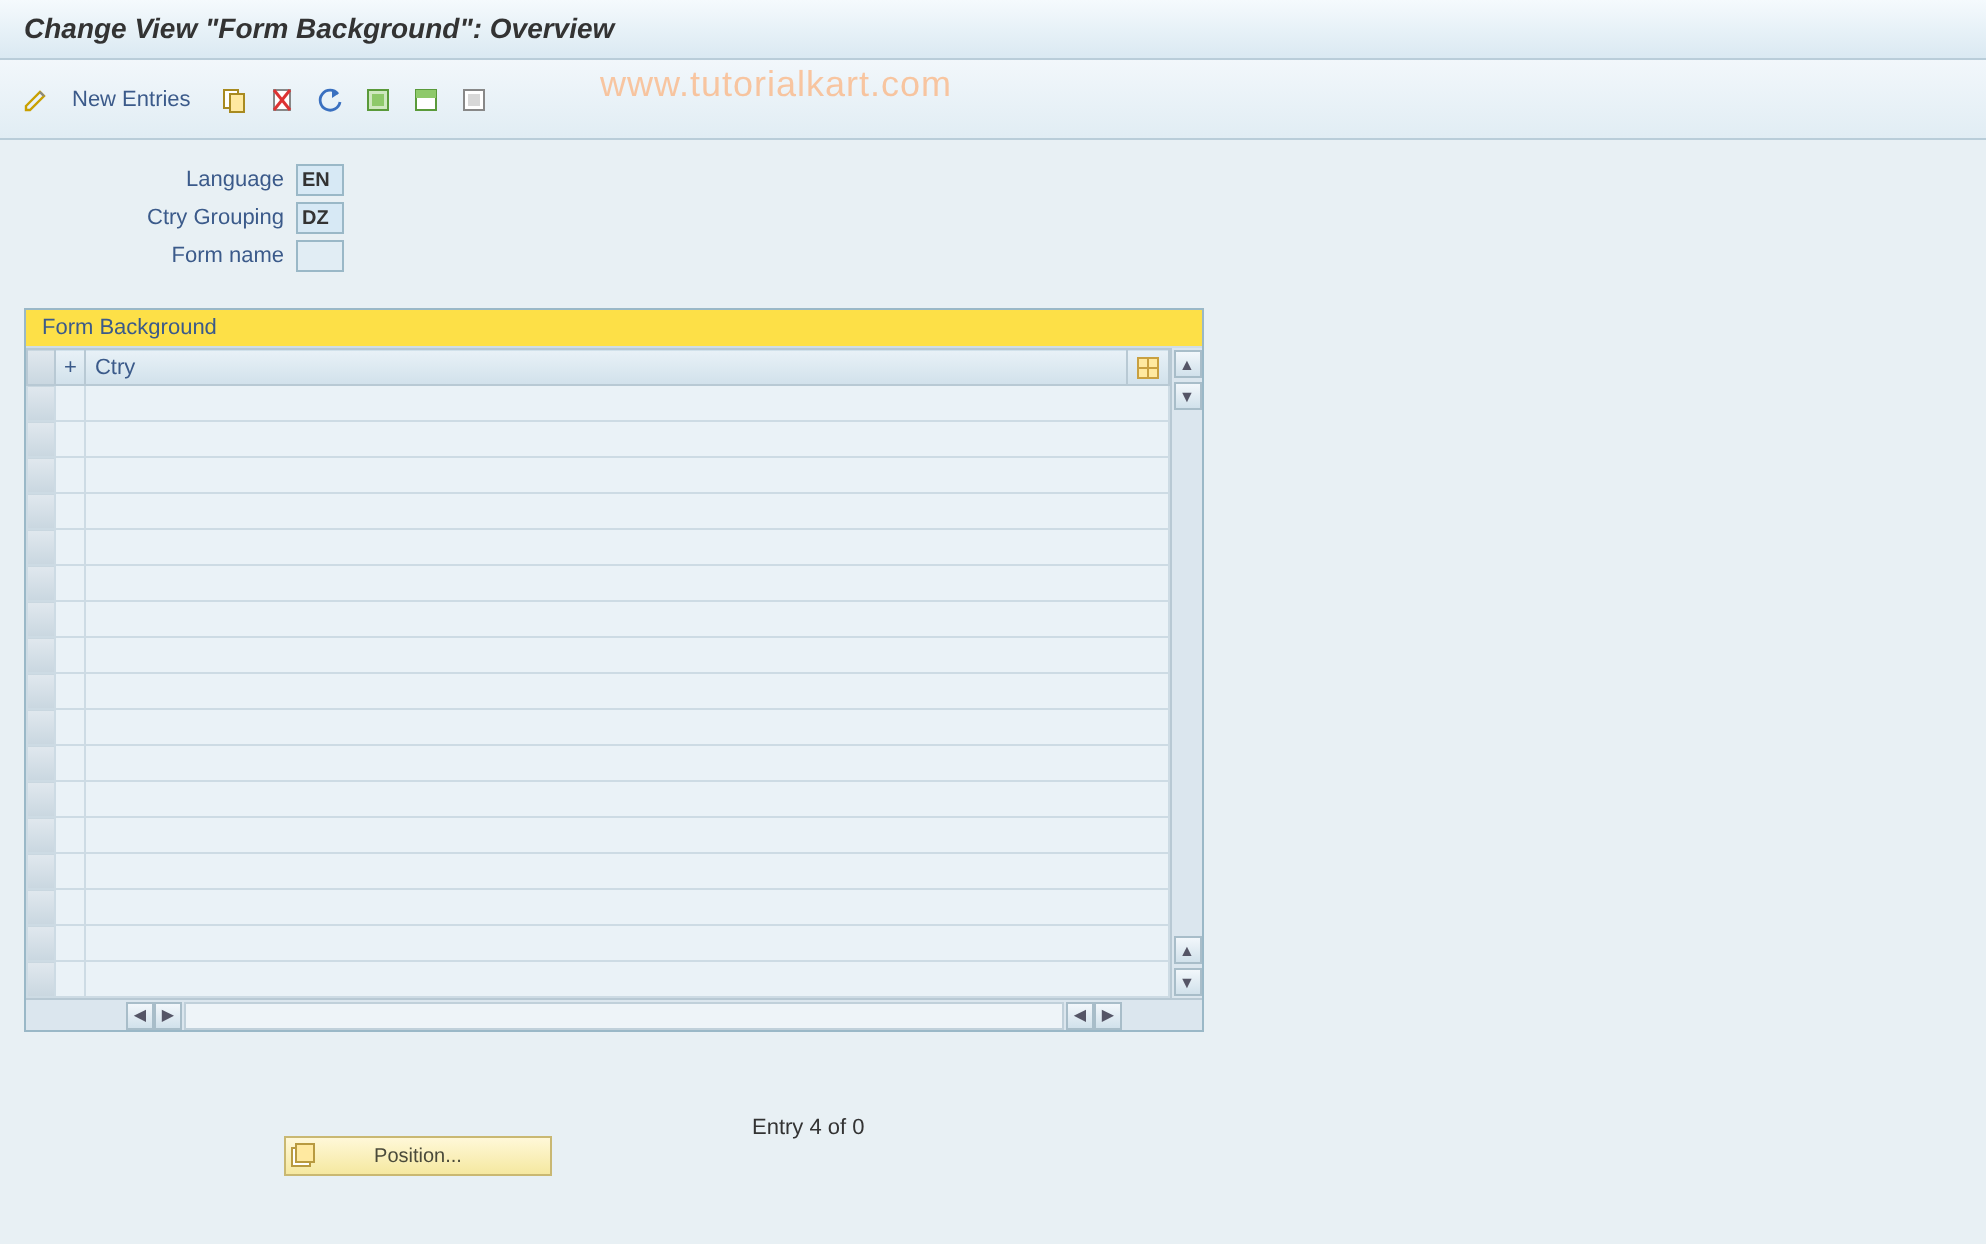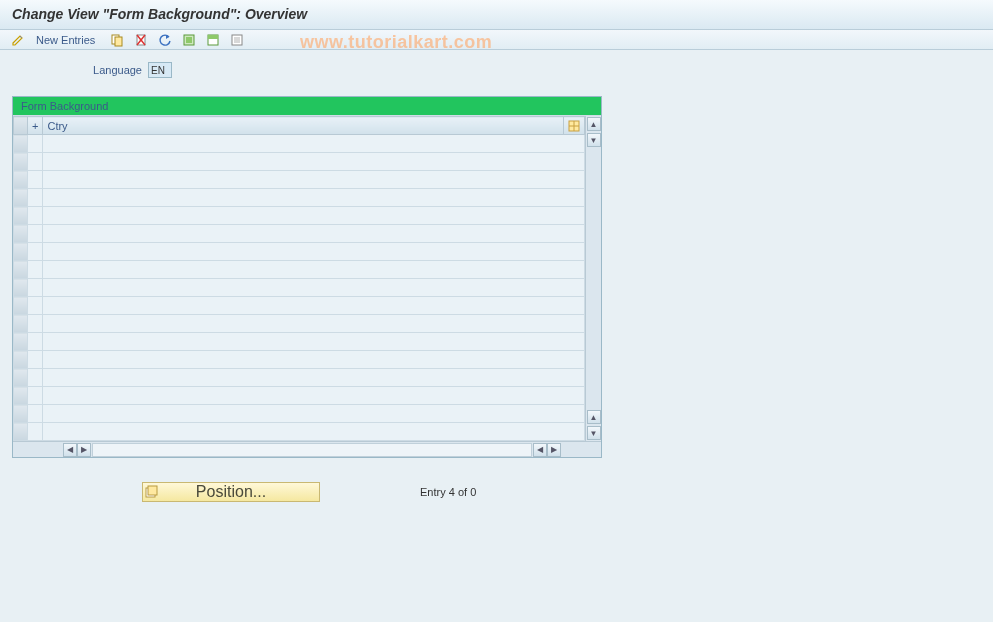--- a/index.html
+++ b/index.html
@@ -16,35 +16,35 @@
     height: 30px;
     background: linear-gradient(#f5fafd, #dae9f2);
     border-bottom: 1px solid #b9cdd9;
     padding: 6px 12px;
     font-style: italic;
     font-weight: bold;
     font-size: 14px;
     color: #333;
   }
   .toolbar {
-    height: 20px;
+    height: 40px;
     background: linear-gradient(#f2f7fb, #e1edf4);
     border-bottom: 1px solid #b9cdd9;
     display: flex;
     align-items: center;
     padding: 0 8px;
     gap: 4px;
     position: relative;
   }
   .watermark {
     position: absolute;
     left: 300px;
     top: 2px;
     font-size: 18px;
-    font-weight: bold;
+    font-weight: normal;
     color: rgba(255,165,100,0.6);
     letter-spacing: 0.5px;
     pointer-events: none;
   }
   .tb-btn {
     height: 20px;
     min-width: 20px;
     display: inline-flex;
     align-items: center;
     justify-content: center;
@@ -76,34 +76,35 @@
   .fld-input {
     width: 24px;
     height: 16px;
     padding: 0 2px;
     font-size: 10px;
     font-family: inherit;
     text-align: left;
     background: #d7e9f5;
     border: 1px solid #9ab8c7;
     color: #333;
+    font-weight: bold;
   }
   .fld-input.empty { background: #e1edf4; }
 
   .grid-panel {
     margin-top: 18px;
     width: 590px;
     border: 1px solid #9ab8c7;
     background: #e1edf4;
   }
   .grid-title {
     padding: 3px 8px;
     color: #3b5a8a;
     font-size: 11px;
-    background: #22c55e;
+    background: #fde047;
     border-bottom: 1px solid #cfdde6;
   }
   .grid-wrap {
     display: flex;
   }
   .grid-table {
     flex: 1;
     border-collapse: collapse;
     font-size: 11px;
   }
@@ -177,32 +178,33 @@
   }
 
   .footer {
     margin-top: 24px;
     display: flex;
     align-items: center;
     gap: 100px;
     padding-left: 130px;
   }
   .position-btn {
-    width: 178px;
+    width: 134px;
     height: 20px;
     background: linear-gradient(#fff8d8, #f5e8a0);
     border: 1px solid #c9b872;
     display: flex;
     align-items: center;
     justify-content: center;
     gap: 8px;
     cursor: pointer;
     color: #4a4a3a;
-    font-size: 16px;
+    font-size: 10px;
     position: relative;
+    margin-top: 28px;
   }
   .position-btn .picon {
     position: absolute;
     left: 2px;
     width: 14px; height: 14px;
     display:flex; align-items:center; justify-content:center;
   }
   .entry-text { color: #333; }
   svg { display: block; }
 </style>
@@ -257,20 +259,28 @@
       </svg>
   </span>
   <span class="watermark">www.tutorialkart.com</span>
 </div>
 
 <div class="content">
 
   <div class="fld-row">
     <span class="fld-label">Language</span>
     <input class="fld-input" value="EN" style="">
+  </div>
+  <div class="fld-row">
+    <span class="fld-label">Ctry Grouping</span>
+    <input class="fld-input" value="DZ" style="">
+  </div>
+  <div class="fld-row">
+    <span class="fld-label">Form name</span>
+    <input class="fld-input empty" value="" style="">
   </div>
 
   <div class="grid-panel">
     <div class="grid-title">Form Background</div>
     <div class="grid-wrap">
       <table class="grid-table">
         <thead>
           <tr>
             <th class="row-sel"></th>
             <th class="plus-col">+</th>

